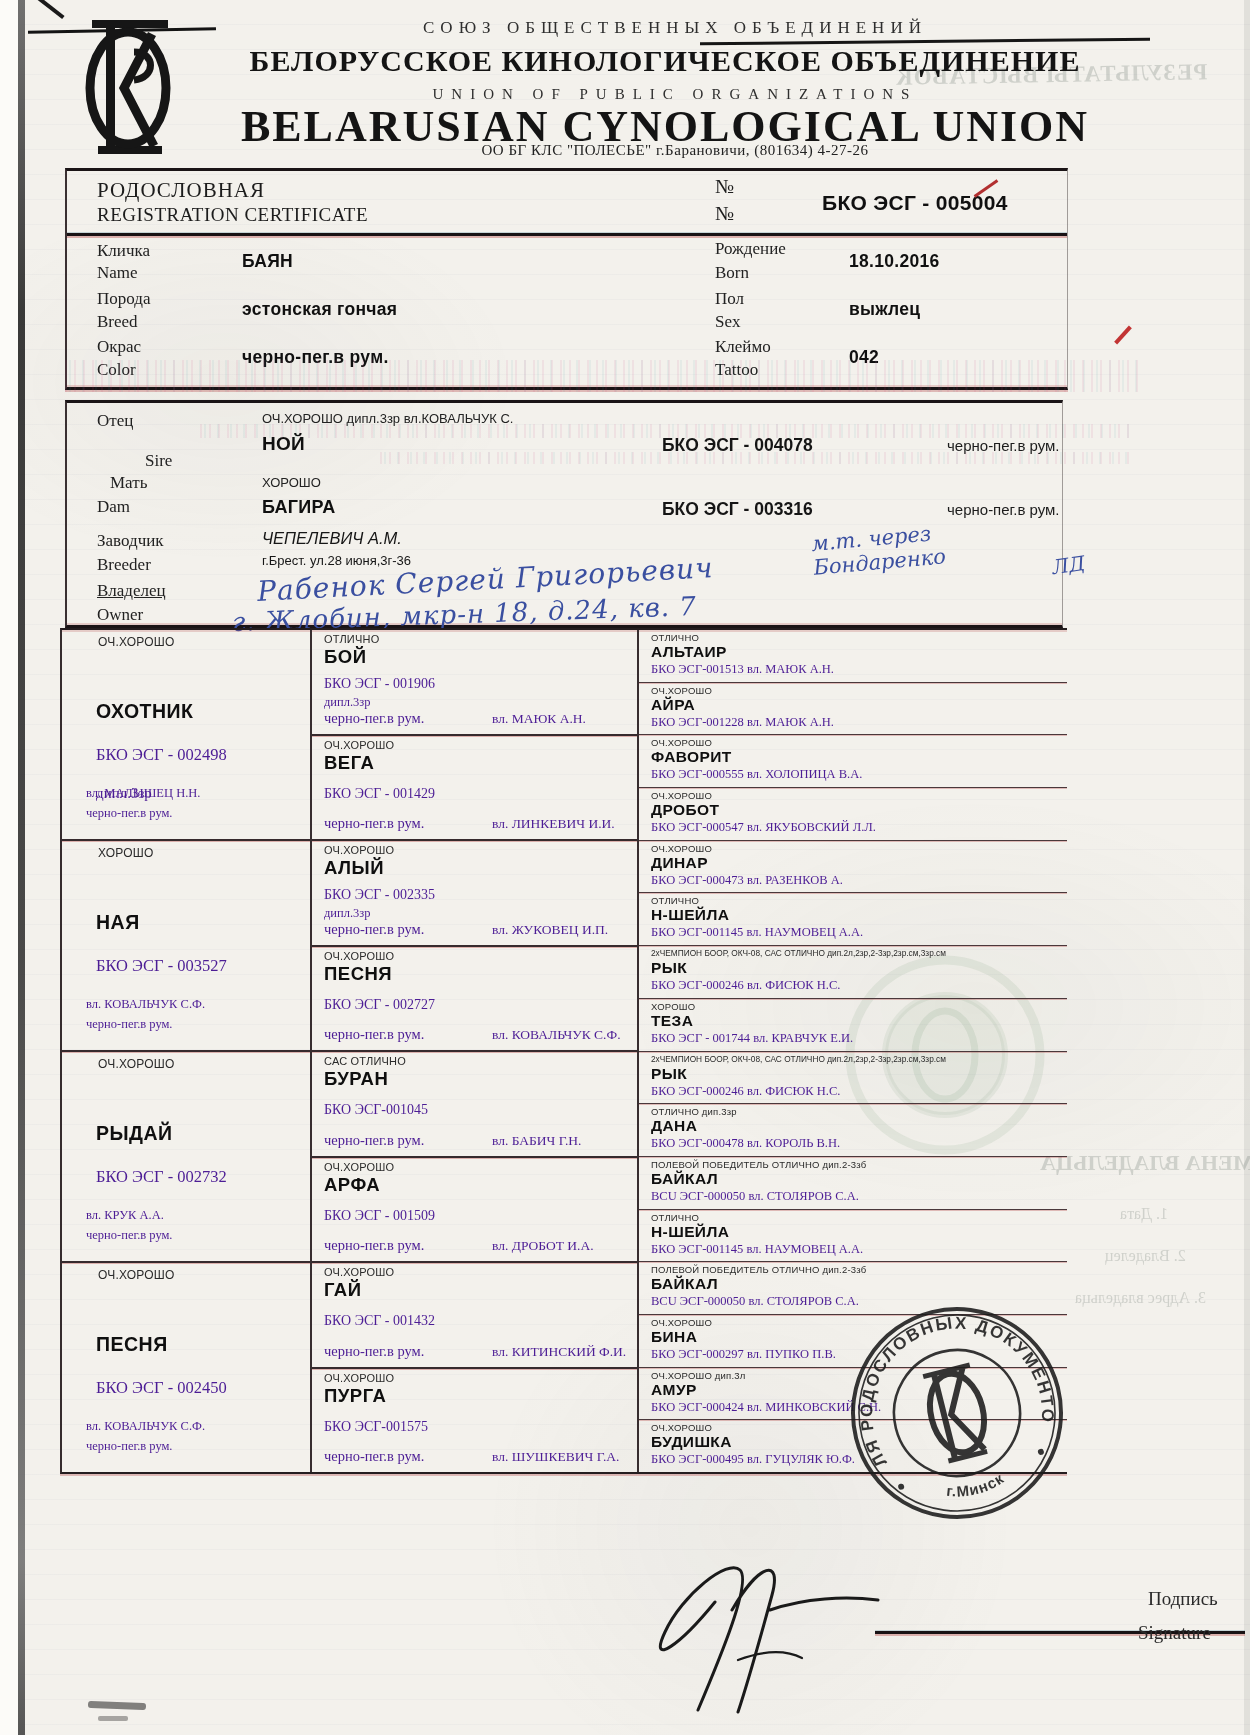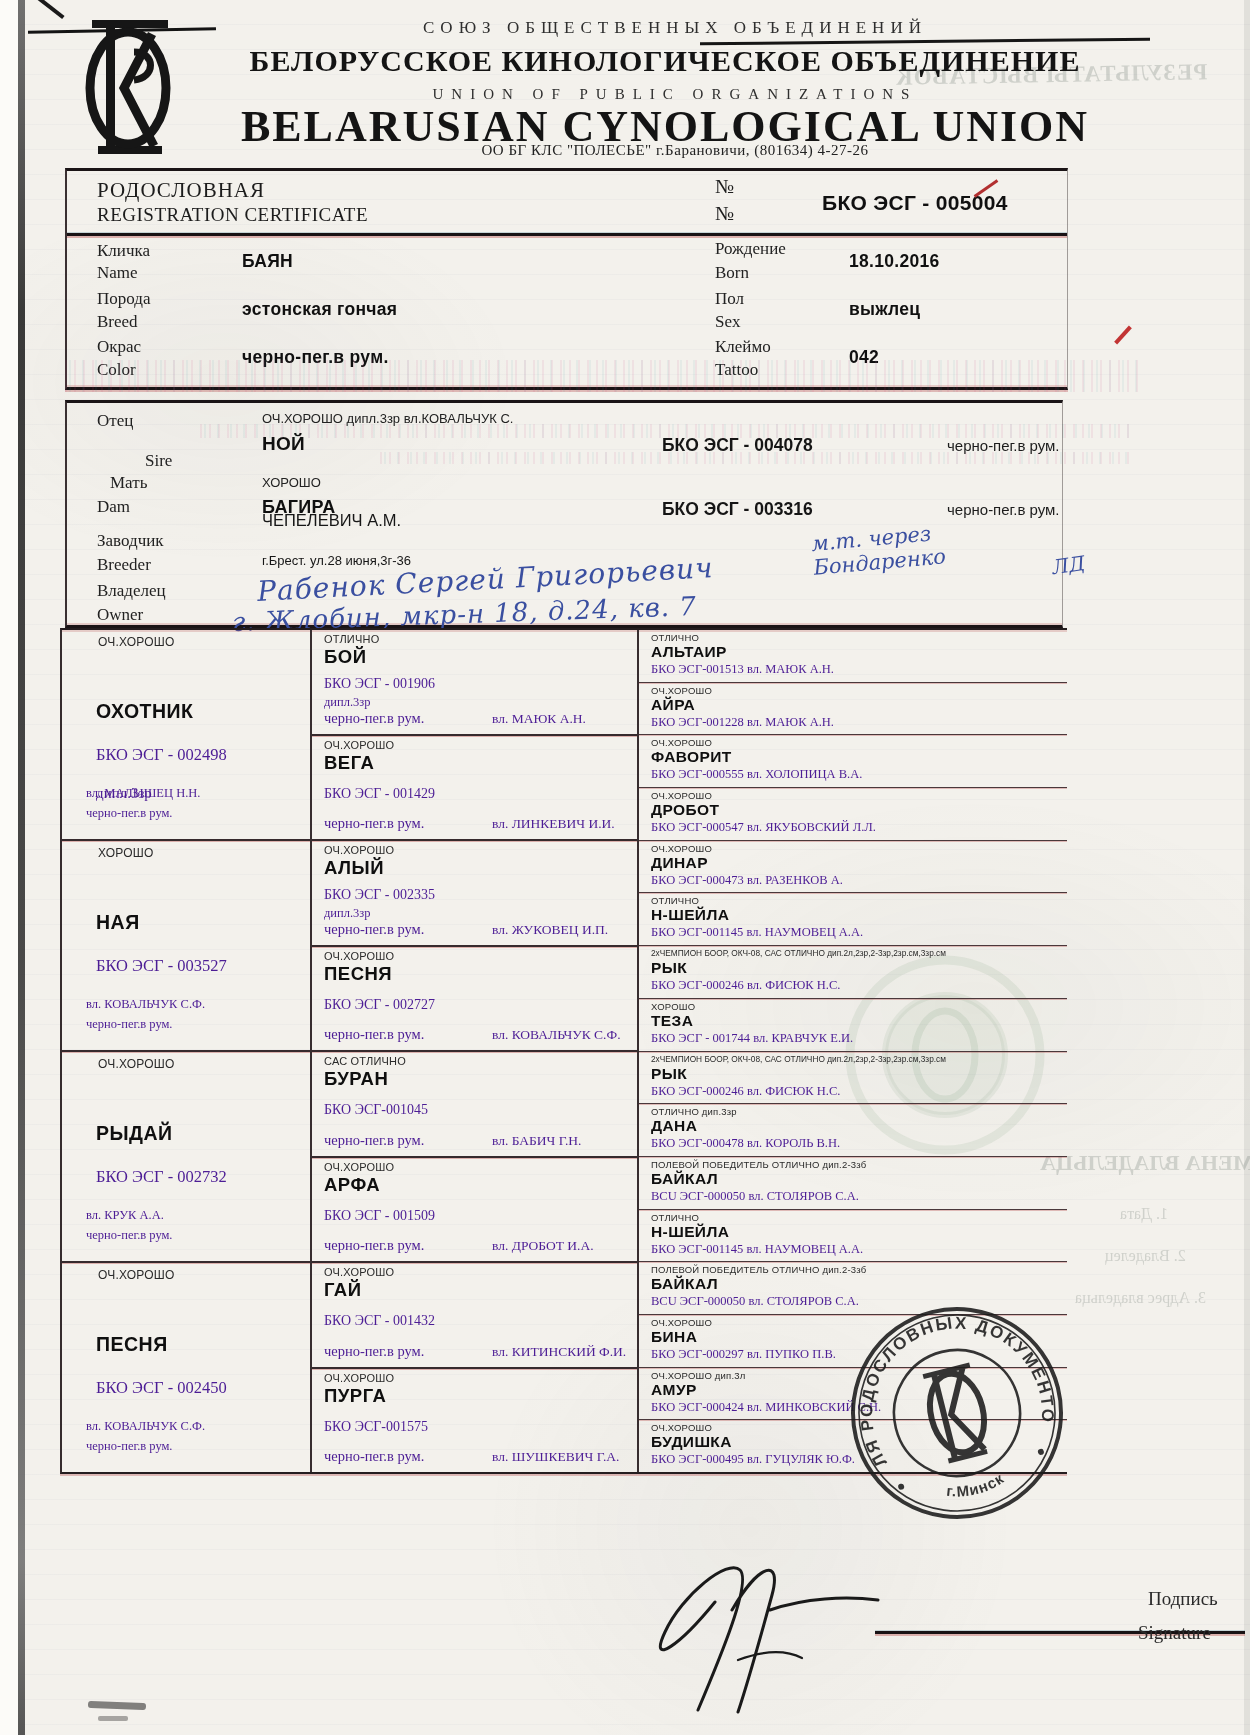--- a/index.html
+++ b/index.html
@@ -162,26 +162,26 @@
 
     <div class="abs lbl" style="left:43px;top:70px;text-align:right;">Мать</div>
     <div class="abs lbl" style="left:30px;top:94px;">Dam</div>
     <div class="abs sans" style="left:195px;top:72px;font-size:13px;color:#222;">ХОРОШО</div>
     <div class="abs val" style="left:195px;top:94px;font-size:18px;">БАГИРА</div>
     <div class="abs sans" style="left:595px;top:96px;font-size:17.5px;font-weight:bold;color:#151515;">БКО ЭСГ - 003316</div>
     <div class="abs sans" style="left:880px;top:98px;font-size:15px;">черно-пег.в рум.</div>
 
     <div class="abs lbl" style="left:30px;top:128px;">Заводчик</div>
     <div class="abs lbl" style="left:30px;top:152px;">Breeder</div>
-    <div class="abs sans" style="left:195px;top:108px;font-size:16.5px;color:#161616;">ЧЕПЕЛЕВИЧ А.М.</div>
+    <div class="abs sans" style="left:195px;top:126px;font-size:16.5px;color:#161616;font-style:italic;">ЧЕПЕЛЕВИЧ А.М.</div>
     <div class="abs sans" style="left:195px;top:150px;font-size:13px;color:#161616;">г.Брест. ул.28 июня,3г-36</div>
     <div class="abs hw" style="left:745px;top:118px;font-size:21px;transform:rotate(-5deg);">м.т. через Бондаренко</div>
     <div class="abs hw" style="left:985px;top:150px;font-size:20px;transform:rotate(-8deg);">ЛД</div>
 
-    <div class="abs lbl" style="left:30px;top:178px;">Владелец</div>
+    <div class="abs lbl" style="left:30px;top:178px;text-decoration:underline;">Владелец</div>
     <div class="abs lbl" style="left:30px;top:202px;">Owner</div>
     <div class="abs hw" style="left:190px;top:160px;font-size:28px;transform:rotate(-3deg);letter-spacing:1px;">Рабенок Сергей Григорьевич</div>
     <div class="abs hw" style="left:165px;top:196px;font-size:26px;transform:rotate(-2deg);letter-spacing:1px;">г. Жлобин, мкр-н 18, д.24, кв. 7</div>
   </div>
 
   <div class="abs ptable">
 
     <div class="pcol pcol1">
       <div class="pcell">
         <span class="pt">ОЧ.ХОРОШО</span>

